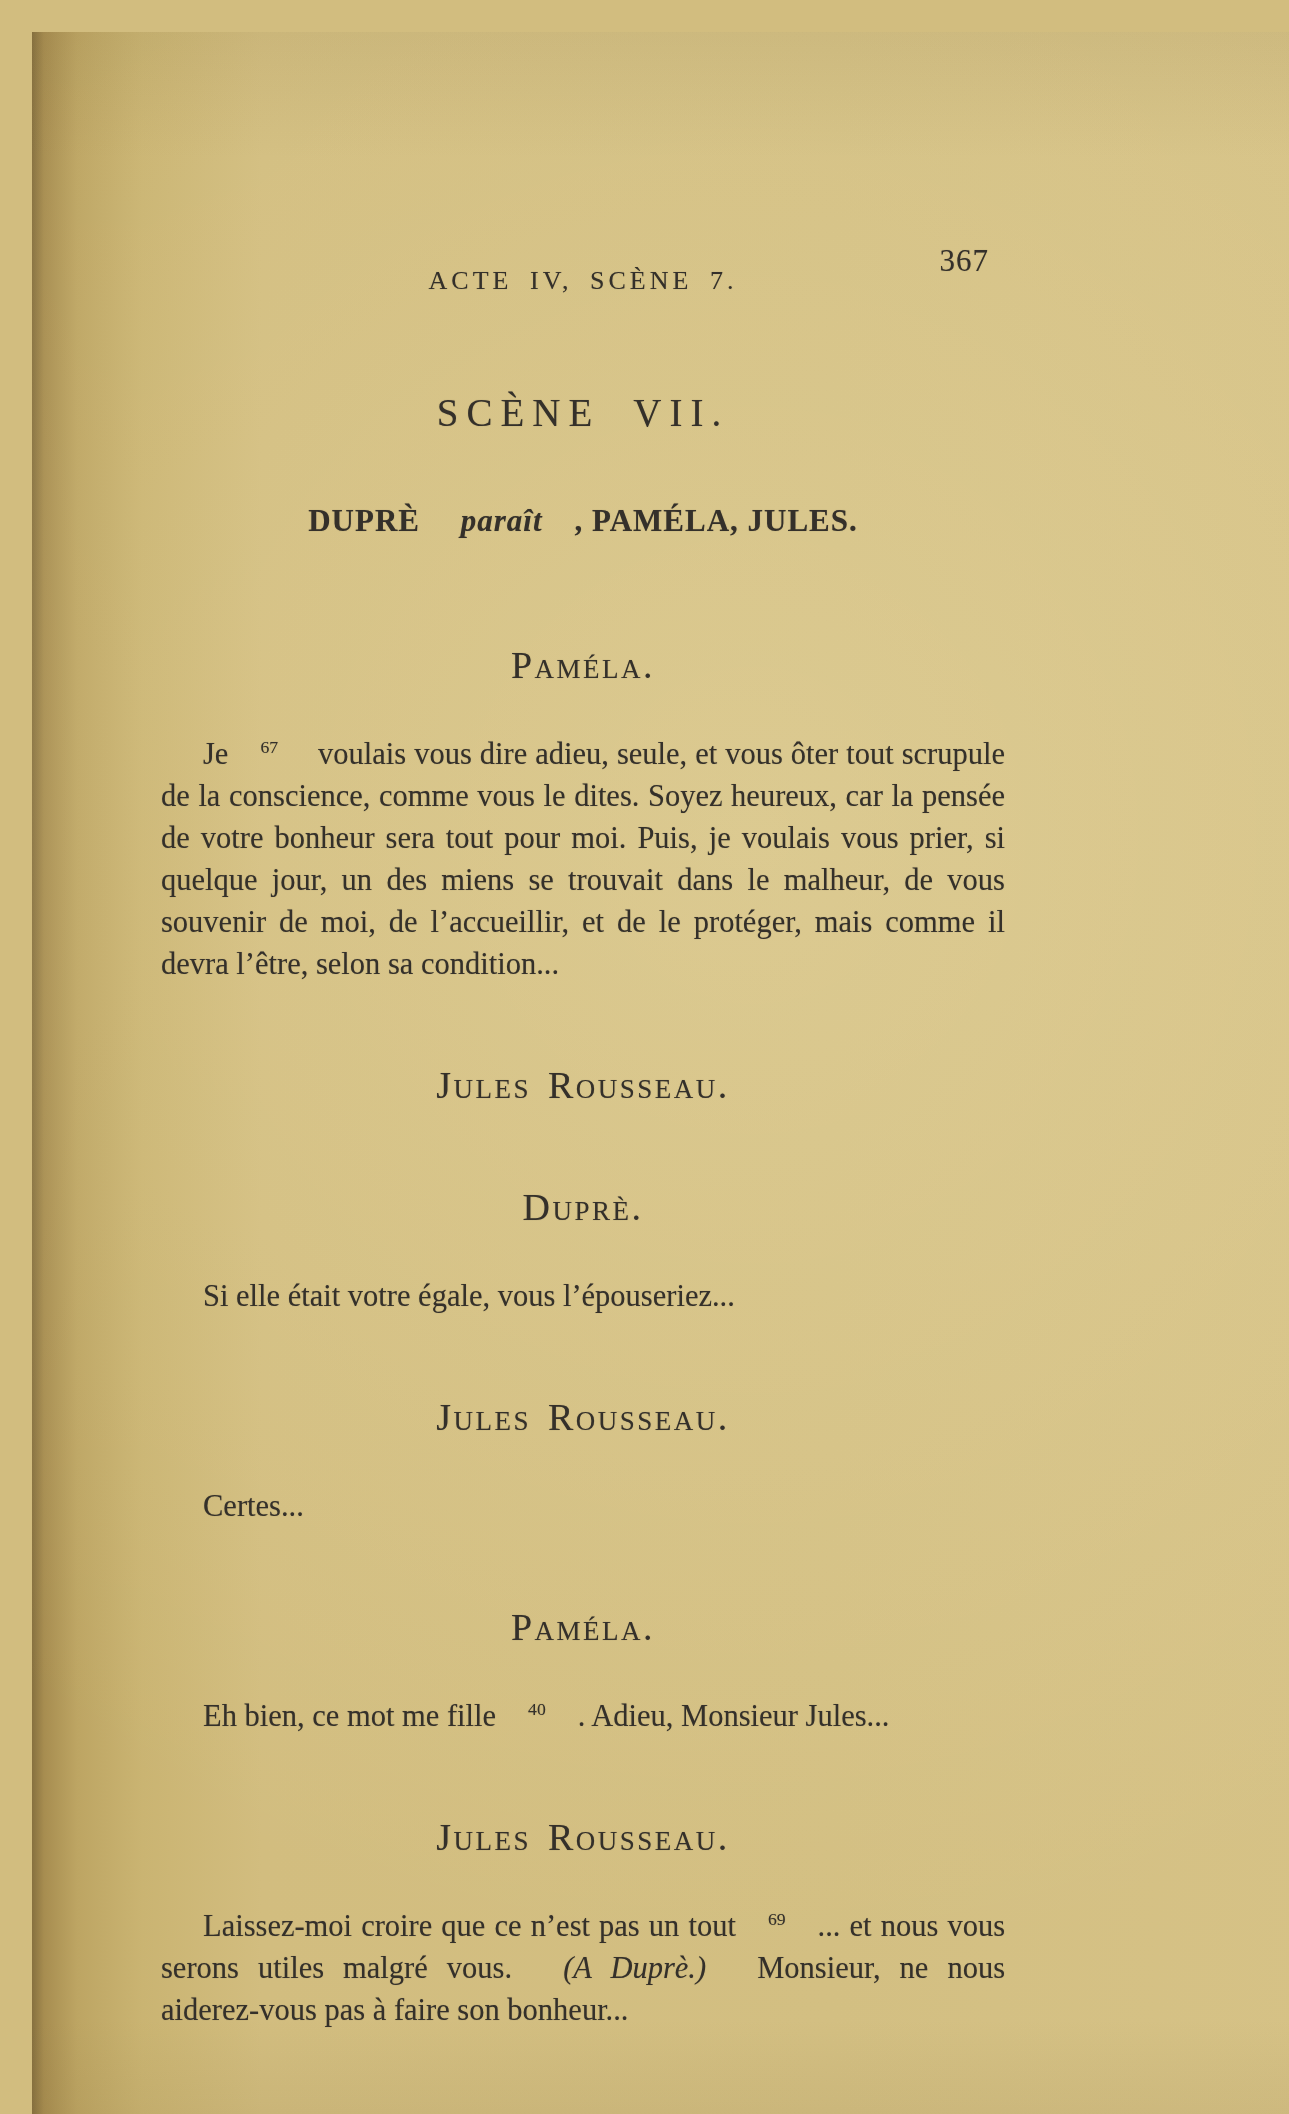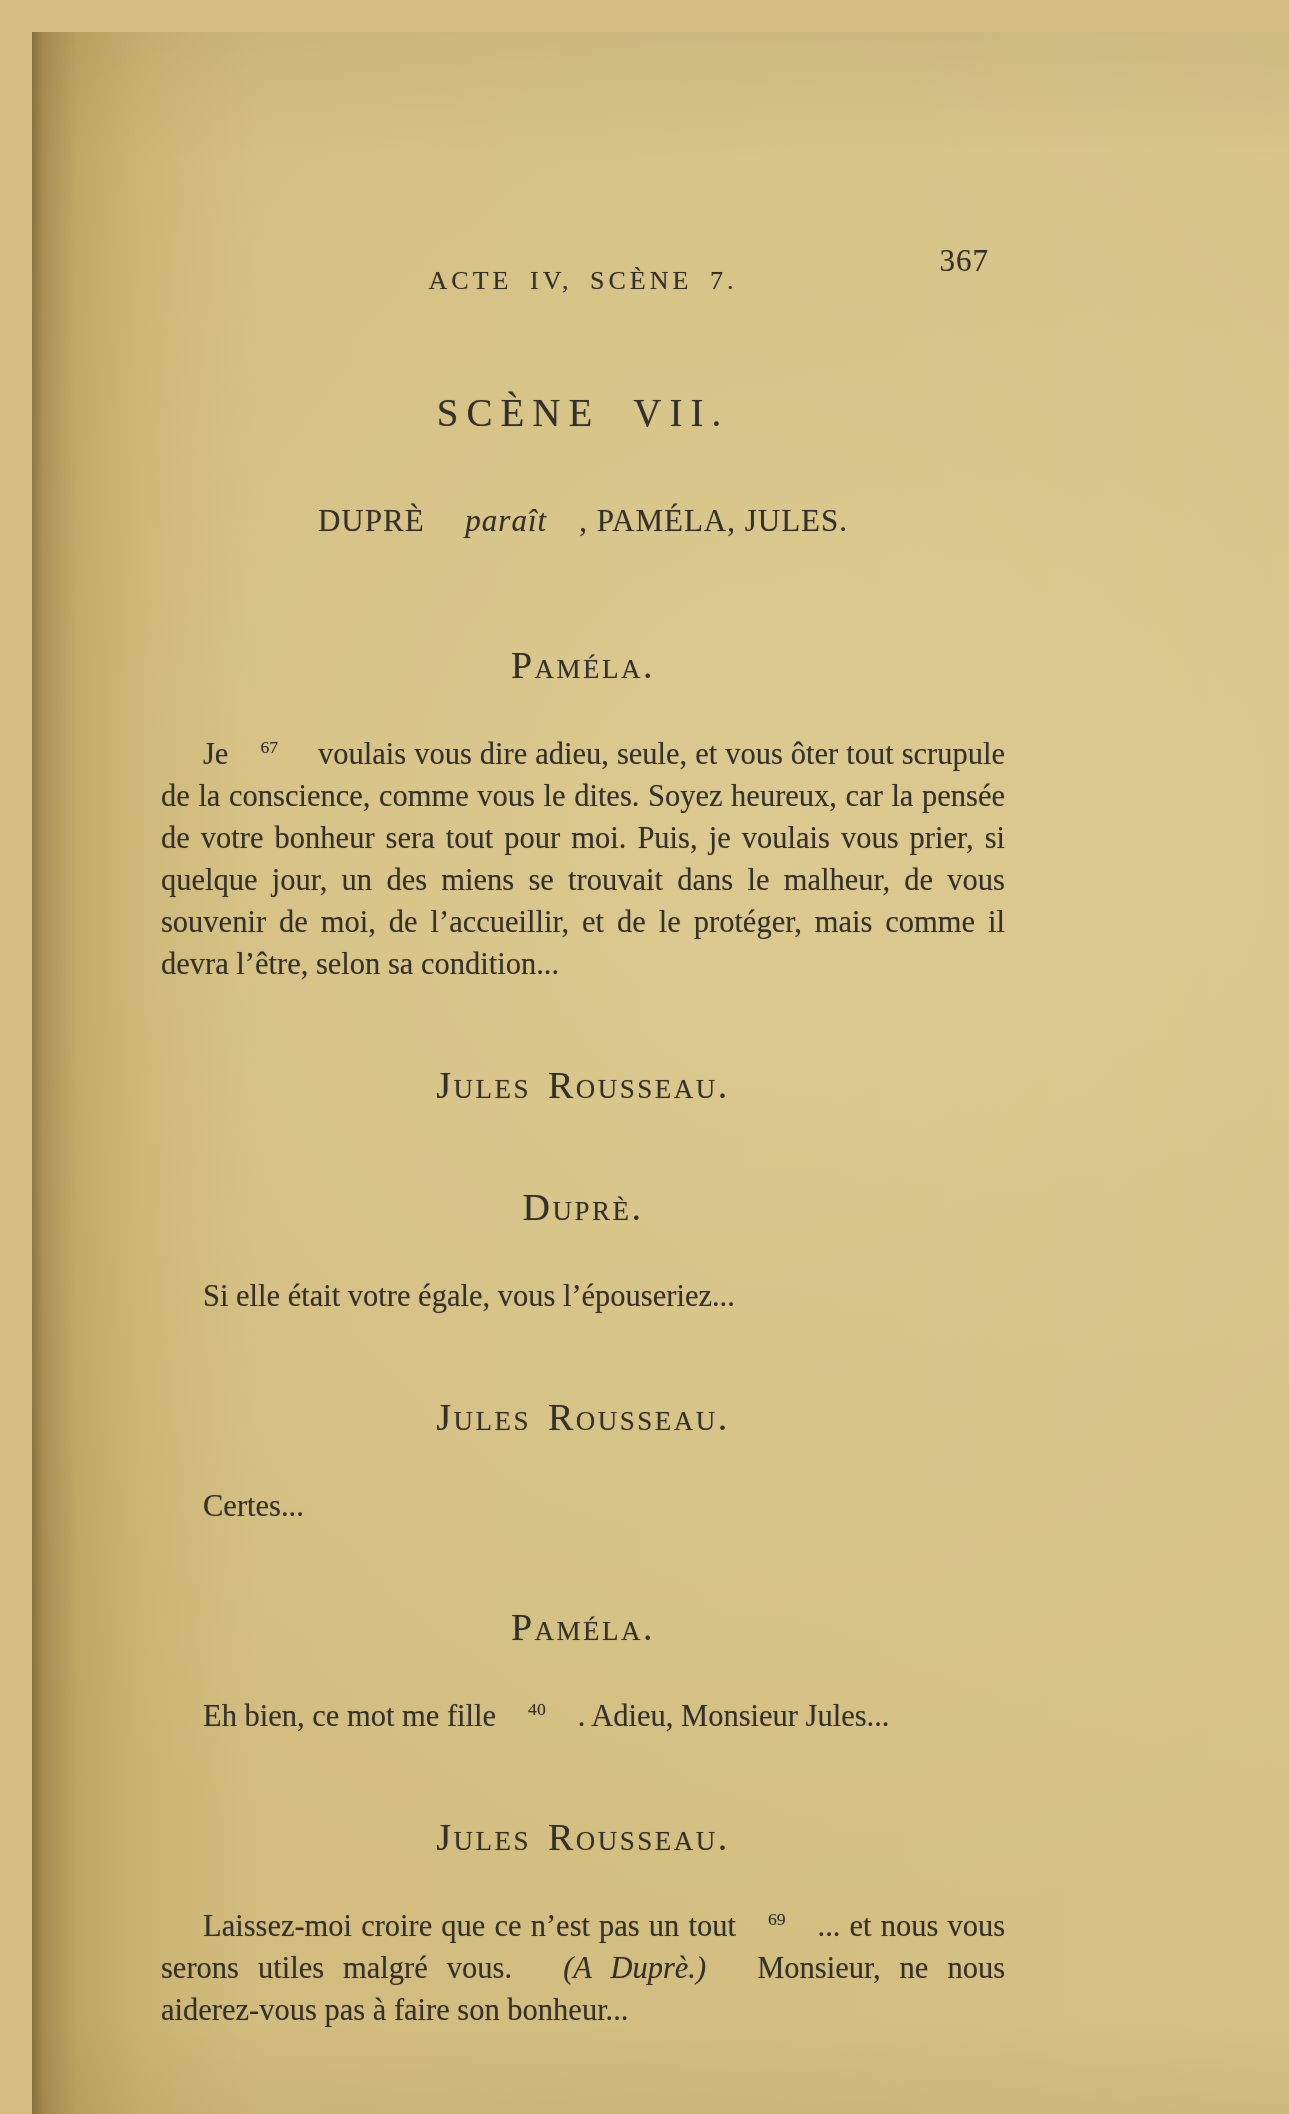--- a/index.html
+++ b/index.html
@@ -46,20 +46,21 @@
     font-weight: normal;
     font-size: 39px;
     letter-spacing: 8px;
     word-spacing: 16px;
   }
   .cast {
     margin-top: 36px;
     text-align: center;
     font-size: 31px;
     letter-spacing: 1px;
+    font-weight: bold;
   }
   .speaker {
     margin: 46px 0 14px;
     text-align: center;
     font-size: 38px;
     font-weight: normal;
     font-variant: small-caps;
     letter-spacing: 2.5px;
     word-spacing: 5px;
   }

